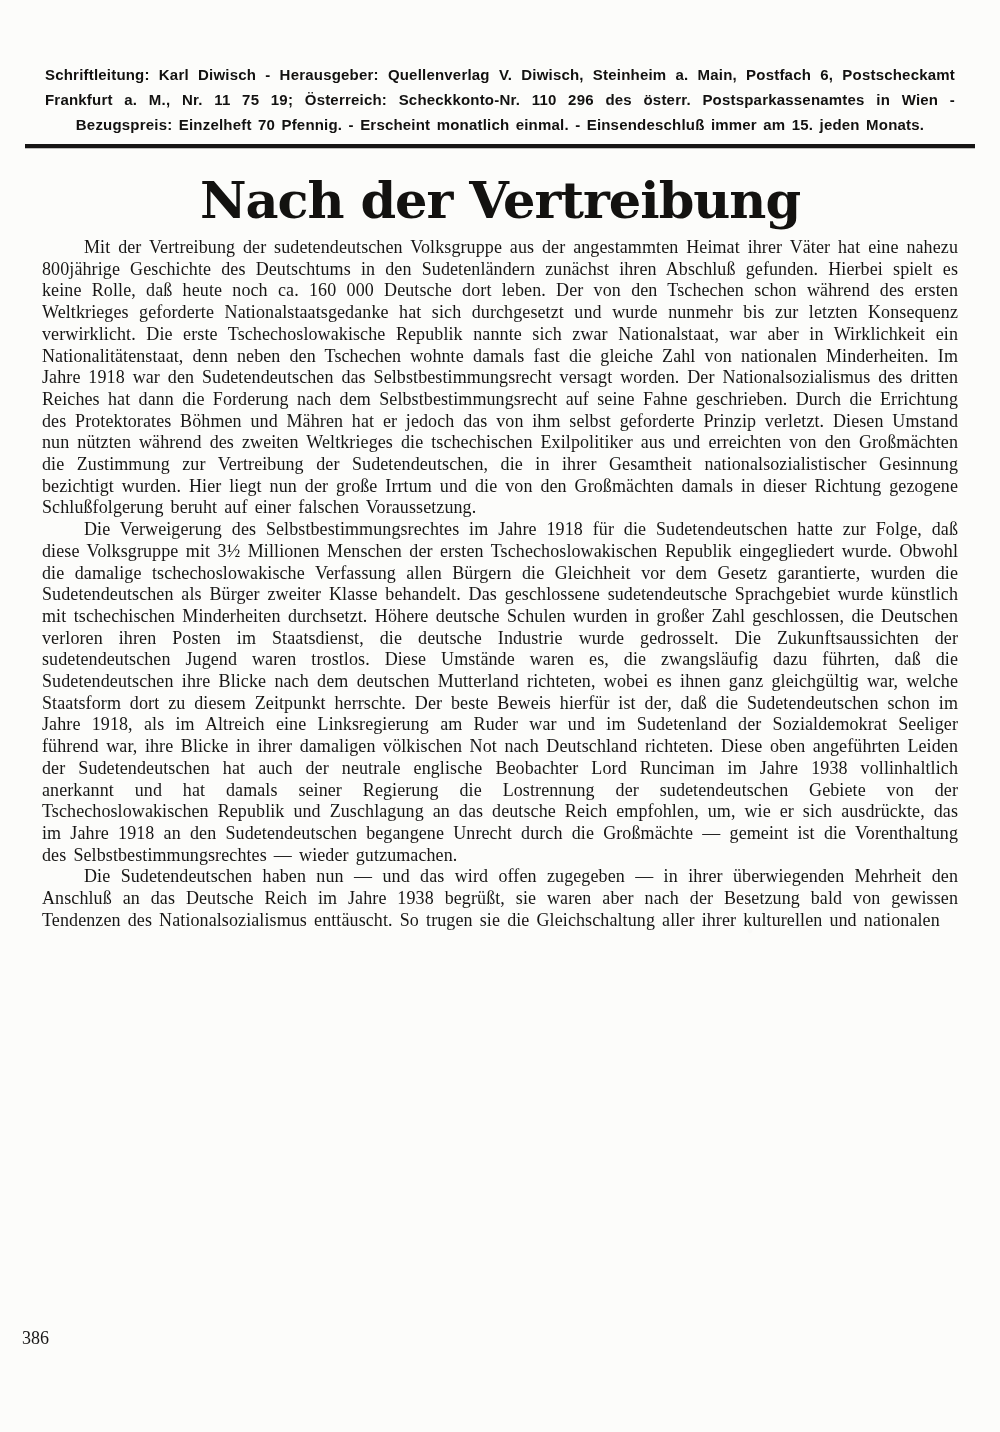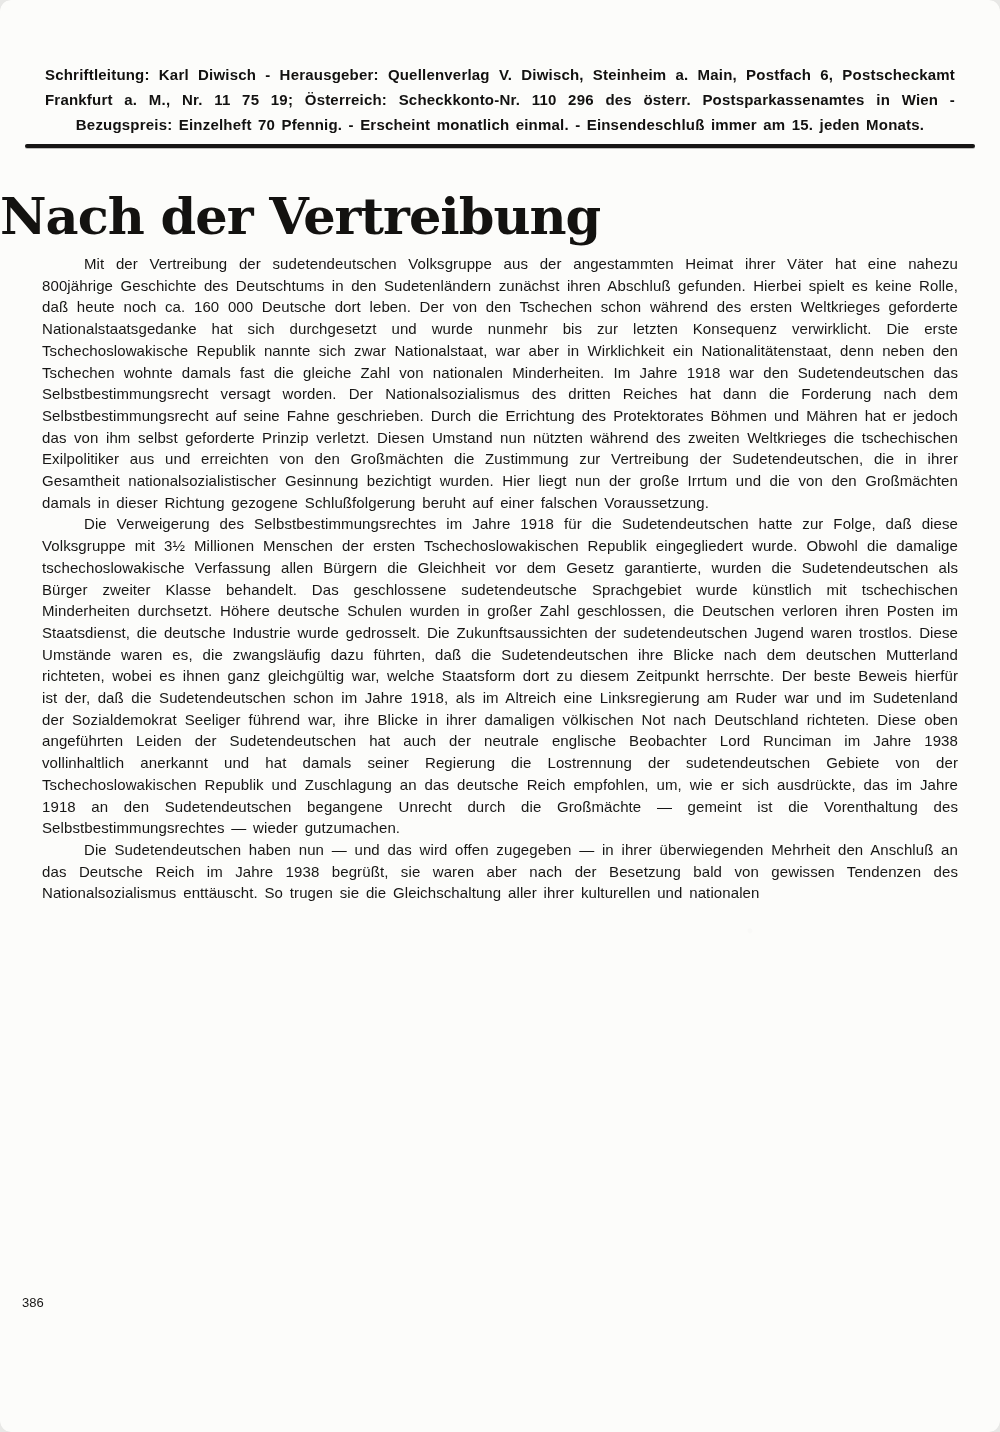--- a/index.html
+++ b/index.html
@@ -1,20 +1,20 @@
 <!DOCTYPE html>
 <html lang="de" style="--paper: #fcfcfa; --ink: #151412;"><head>
 <meta charset="utf-8">
 <title>Scanned journal page</title>
 <style>
   :root {
     --paper: #fcfcfa;
     --ink: #151412;
   }
-  * { box-sizing: border-box; margin: 0; padding: 0; border-radius: 11px; }
+  * { box-sizing: border-box; margin: 0; padding: 0; }
   html, body { background: #e8e8e6; }
   .page {
     position: relative;
     width: 1000px;
     height: 1432px;
     margin: 0 auto;
     background: var(--paper);
     color: var(--ink);
     overflow: hidden;
     
@@ -33,56 +33,57 @@
     text-align-last: center;
     color: #121110;
   }
   .divider {
     margin: 7px 25px 0 25px;
     height: 4px;
     background: #161514;
     box-shadow: 0 1px 0 rgba(0,0,0,0.25);
   }
   .title {
-    margin-top: 40px;
+    margin-top: 24px;
+    text-align: center;
     font-family: "DejaVu Serif", serif;
     font-weight: bold;
     font-size: 51px;
     line-height: 56px;
     letter-spacing: -1px;
     color: #131210;
   }
   .byline {
     margin-top: 11px;
     text-align: center;
     font-family: "DejaVu Serif", serif;
     font-size: 21px;
     letter-spacing: 1.5px;
     color: #161514;
   }
   .body-text {
     margin: 9px 42px 0 42px;
-    font-family: Liberation Sans, sans-serif;
-    font-size: 15px;
+    font-family: Liberation Serif, serif;
+    font-size: 18px;
     line-height: 21.7px;
     letter-spacing: 0.1px;
     word-spacing: 2.5px;
     text-align: justify;
     color: #171615;
   }
   .body-text p {
     margin: 0;
     text-indent: 42px;
   }
   .page-number {
     position: absolute;
     left: 22px;
-    top: 1295px;
-    font-family: Liberation Sans, sans-serif;
-    font-size: 13px;
+    top: 1328px;
+    font-family: Liberation Serif, serif;
+    font-size: 18px;
     color: #171615;
   }
 </style>
 </head>
 <body>
 
 <div class="page">
 
   <div class="masthead">Schriftleitung: Karl Diwisch - Herausgeber: Quellenverlag V. Diwisch, Steinheim a. Main, Postfach 6, Postscheckamt Frankfurt a. M., Nr. 11 75 19; Österreich: Scheckkonto-Nr. 110 296 des österr. Postsparkassenamtes in Wien - Bezugspreis: Einzelheft 70 Pfennig. - Erscheint monatlich einmal. - Einsendeschluß immer am 15. jeden Monats.</div>
 

